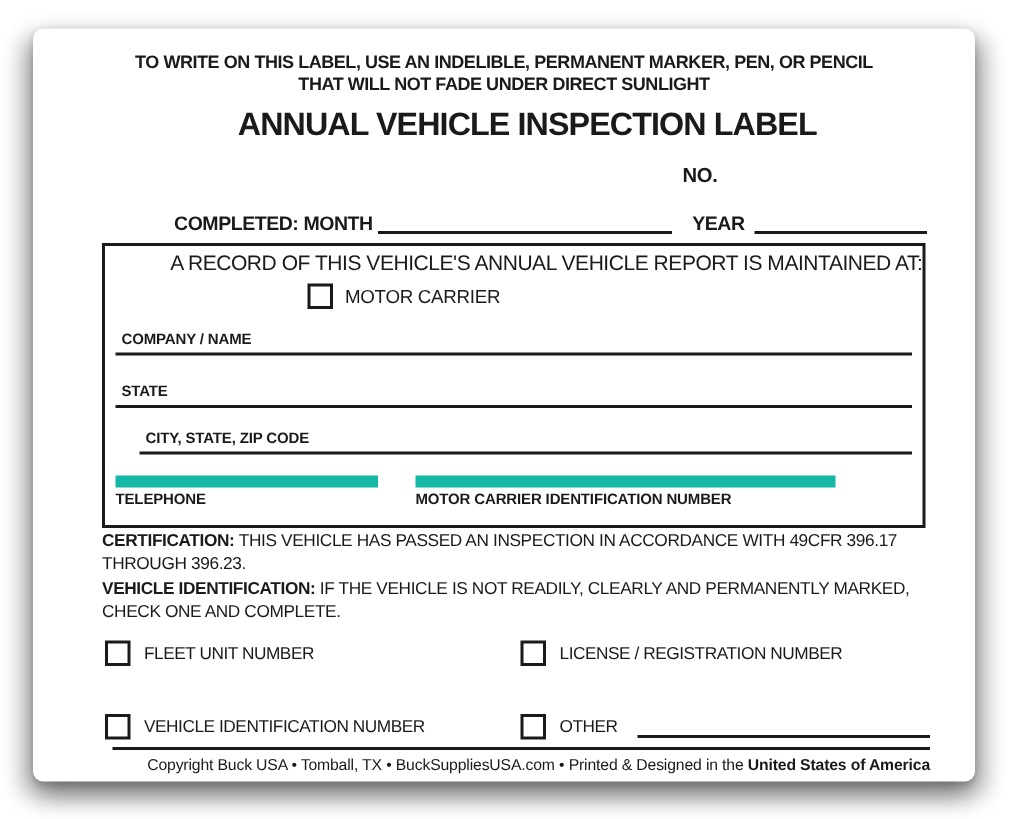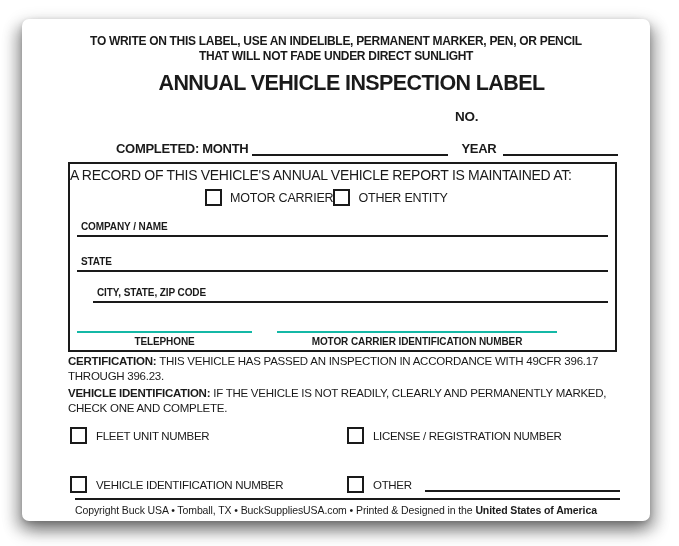--- a/index.html
+++ b/index.html
@@ -31,52 +31,52 @@
     position:absolute; left:50px; right:32px; top:121px; height:16px;
     display:flex; align-items:center;
     font-weight:bold; font-size:13px; letter-spacing:-0.3px;margin-left:44px;
   }
   .wline { border-bottom:2px solid #1a1a1a; align-self:stretch; }
   .wline-month { width:196px; margin-left:4px; }
   .year-label { margin-left:13px; }
   .wline-year { flex:1; margin-left:7px; }
 
   .record-box { position:absolute; left:46px; top:143px; width:549px; height:190px; border:2px solid #1a1a1a; background:#fff; }
-  .record-heading { position:absolute; top:3px; left:0; width:100%; text-align:left; font-size:14px; letter-spacing:-0.3px; }
+  .record-heading { position:absolute; top:3px; left:0; width:100%; text-align:right; font-size:14px; letter-spacing:-0.3px; }
   .record-options { position:absolute; top:25px; left:135px; display:flex; font-size:12.5px; letter-spacing:-0.2px; }
   .option { display:flex; align-items:center; gap:8px; }
   .checkbox { width:17px; height:17px; border:2px solid #1a1a1a; background:#fff; flex:none; }
   .box-field {
     position:absolute; left:7px; right:7px; height:16px;
     border-bottom:2px solid #1a1a1a;
     font-size:10px; font-weight:bold; letter-spacing:-0.1px; padding-left:4px; line-height:11px;
   }
   .bf1 { top:57px; } .bf2 { top:92px; } .bf3 { top:123px;margin-left:16px; }
   .under-field {
-    position:absolute; top:167px; border-top:2px solid #14b8a6;
-    text-align:center; font-size:10px; font-weight:bold; letter-spacing:-0.1px; padding-top:3px;
+    position:absolute; top:153px; border-top:8px solid #14b8a6;
+    text-align:left; font-size:10px; font-weight:bold; letter-spacing:-0.1px; padding-top:3px;
   }
   .uf-tel { left:7px; width:175px; }
   .uf-mcin { left:207px; width:280px; }
 
   .para { position:absolute; left:46px; right:30px; font-size:11.5px; line-height:14.5px; letter-spacing:-0.25px; }
   .cert { top:335px; }
   .vid { top:367px; }
 
   .id-grid {
     position:absolute; left:48px; right:30px; top:408px;
     display:grid; grid-template-columns:277px 1fr; row-gap:32px;
     font-size:11.5px; letter-spacing:-0.3px;
   }
   .id-option { display:flex; align-items:center; gap:9px; }
   .other-line { flex:1; border-bottom:2px solid #1a1a1a; height:14px; margin-left:4px; }
 
   .footer {
     position:absolute; left:53px; right:30px; bottom:5px;
-    border-top:2px solid #1a1a1a; text-align:left; padding-top:4px;
+    border-top:2px solid #1a1a1a; text-align:right; padding-top:4px;
     font-size:10.5px; letter-spacing:-0.1px; white-space:nowrap;
   }
 </style>
 </head>
 <body>
 
 <div class="card">
 
   <div class="instructions">
     <div>TO WRITE ON THIS LABEL, USE AN INDELIBLE, PERMANENT MARKER, PEN, OR PENCIL</div>
@@ -94,24 +94,20 @@
     <span class="wline wline-year"></span>
   </div>
 
   <div class="record-box">
     <div class="record-heading">A RECORD OF THIS VEHICLE'S ANNUAL VEHICLE REPORT IS MAINTAINED AT:</div>
 
     <div class="record-options">
       <div class="option">
         <span class="checkbox"></span>
         <span>MOTOR CARRIER</span>
-      </div>
-      <div class="option">
-        <span class="checkbox"></span>
-        <span>OTHER ENTITY</span>
       </div>
     </div>
 
     <div class="box-field bf1">
       <span>COMPANY / NAME</span>
     </div>
     <div class="box-field bf2">
       <span>STATE</span>
     </div>
     <div class="box-field bf3">

